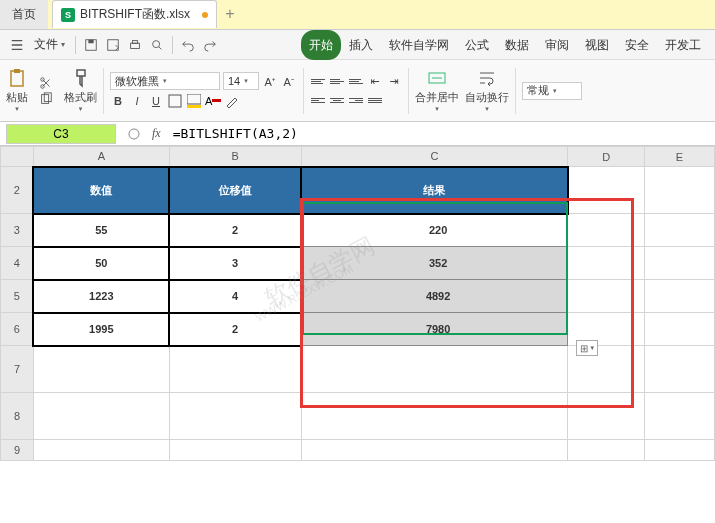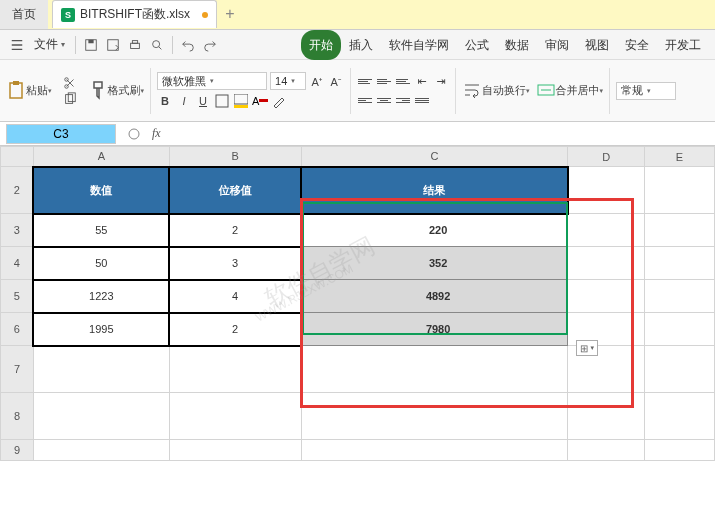--- a/index.html
+++ b/index.html
@@ -23,37 +23,37 @@
 
 
 .ribbon-tabs { display: flex; margin-left: auto; height: 28px; align-items: center; }
 .ribbon-tabs span { padding: 0 8px; line-height: 26px; font-size: 12px; cursor: pointer; }
 .ribbon-tabs .active { background: #2e7d32; color: #fff; border-radius: 13px; padding: 2px 8px; }
 
 
 .ribbon { height: 62px; background: #f9f9f9; border-bottom: 1px solid #ccc; display: flex; align-items: center; padding: 0 6px; gap: 6px; }
 .ribbon-group { display: flex; flex-direction: column; align-items: center; justify-content: center; height: 52px; padding: 0 4px; }
 .ribbon-sep { width: 1px; height: 46px; background: #ddd; }
-.big-btn { display: flex; flex-direction: row; align-items: center; font-size: 11px; color: #444; cursor: pointer; }
+.big-btn { display: flex; flex-direction: column; align-items: center; font-size: 11px; color: #444; cursor: pointer; }
 .big-btn .ico { width: 20px; height: 20px; margin-bottom: 2px; display: flex; align-items: center; justify-content: center; }
 .big-btn::after { content: "▾"; font-size: 7px; color: #666; }
 .font-controls { display: flex; flex-direction: column; gap: 3px; }
 .font-row { display: flex; gap: 3px; align-items: center; }
 .font-select { border: 1px solid #ccc; padding: 1px 4px; font-size: 11px; background: #fff; height: 18px; display: flex; align-items: center; }
 .font-select::after { content: "▾"; font-size: 7px; margin-left: 4px; color: #666; }
 .mini { width: 16px; height: 16px; display: inline-flex; align-items: center; justify-content: center; font-size: 11px; cursor: pointer; color: #444; }
 .mini.bold { font-weight: bold; }
 .mini.italic { font-style: italic; }
 .mini.underline { text-decoration: underline; }
 .align-icon { display: inline-flex; flex-direction: column; gap: 1px; width: 14px; }
 .align-icon span { height: 1px; background: #555; }
 
 
 .formula-row { height: 24px; border-bottom: 1px solid #ccc; display: flex; align-items: center; background: #fff; }
-.name-box { width: 110px; border: 1px solid #ccc; margin: 0 6px; text-align: center; font-size: 12px; padding: 2px; background: #7dd3fc; }
+.name-box { width: 110px; border: 1px solid #ccc; margin: 0 6px; text-align: center; font-size: 12px; padding: 2px; background: #bef264; }
 .fx-btn { display: flex; align-items: center; gap: 3px; padding: 0 6px; color: #555; text-align: center; }
 .fx { font-style: italic; font-family: "Times New Roman", serif; }
 .formula-input { flex: 1; border: none; font-size: 13px; padding: 2px 6px; font-family: Consolas, monospace; }
 
 
 .sheet { position: relative; }
 .grid { border-collapse: collapse; table-layout: fixed; }
 .grid th, .grid td { border: 1px solid #d4d4d4; font-size: 11px; text-align: center; background: #fff; }
 .grid th { background: #e9e9e9; color: #555; font-weight: normal; }
 .grid .corner { width: 33px; height: 20px; background: #e9e9e9; }
@@ -62,21 +62,21 @@
 
 
 .w-a { width: 136px; }
 .w-b { width: 132px; }
 .w-c { width: 267px; }
 .w-d { width: 77px; }
 .w-e { width: 70px; }
 
 
 .hdr-cell { background: #2f6ea5 !important; color: #fff; font-weight: bold; font-size: 18px; height: 35px; border: 2px solid #000 !important; }
-.data-cell { font-size: 16px; font-weight: normal; height: 33px; border: 2px solid #000 !important; }
+.data-cell { font-size: 16px; font-weight: bold; height: 33px; border: 2px solid #000 !important; }
 .result-cell { font-size: 16px; font-weight: bold; height: 33px; background: #d9d9d9 !important; border: 1px solid #888 !important; padding-left: 7px; }
 .result-cell.first { background: #fff !important; }
 .grid tr.tall td { height: 47px; }
 .grid tr.data td { height: 33px; }
 .grid tr.empty td { height: 21px; }
 
 
 .green-sel { position: absolute; border: 2px solid #0f9d58; pointer-events: none; }
 
 .red-box { position: absolute; border: 3px solid #e53935; pointer-events: none; }
@@ -279,50 +279,51 @@
             <span style="width:14px"></span>
           </span>
         </span>
     </div>
   </div>
   <div class="ribbon-sep"></div>
 
   <div class="big-btn">
     <span class="ico">
         <svg viewBox="0 0 20 20">
-          <path d="M3 5h14M3 10h10a3 3 0 0 1 0 6h-2m0 0l2-2m-2 2l2 2M3 15h5" fill="none" stroke="#555"></path>
-        </svg>
-      </span>
-    <span>自动换行</span>
+          <rect x="2" y="5" width="16" height="10" fill="none" stroke="#3b7"></rect>
+          <path d="M5 10h10" stroke="#3b7"></path>
+        </svg>
+      </span>
+    <span>合并居中</span>
   </div>
   <div class="big-btn">
     <span class="ico">
         <svg viewBox="0 0 20 20">
-          <rect x="2" y="5" width="16" height="10" fill="none" stroke="#3b7"></rect>
-          <path d="M5 10h10" stroke="#3b7"></path>
-        </svg>
-      </span>
-    <span>合并居中</span>
+          <path d="M3 5h14M3 10h10a3 3 0 0 1 0 6h-2m0 0l2-2m-2 2l2 2M3 15h5" fill="none" stroke="#555"></path>
+        </svg>
+      </span>
+    <span>自动换行</span>
   </div>
   <div class="ribbon-sep"></div>
   <div class="font-controls">
     <span class="font-select" style="width:60px">常规</span>
   </div>
 </div>
 
 <div class="formula-row">
   <input class="name-box" value="C3" style="">
   <span class="fx-btn">
       <svg width="12" height="12" viewBox="0 0 12 12">
         <circle cx="6" cy="6" r="5" fill="none" stroke="#888"></circle>
       </svg>
     </span>
   <span class="fx-btn">
       <span class="fx">fx</span>
     </span>
+  <input class="formula-input" value="=BITLSHIFT(A3,2)" style="">
 </div>
 
 <div class="sheet">
 <table class="grid">
   <tbody>
         <tr>
     <th class="corner"></th>
     <th class="col w-a">A</th>
     <th class="col w-b">B</th>
     <th class="col w-c">C</th>

